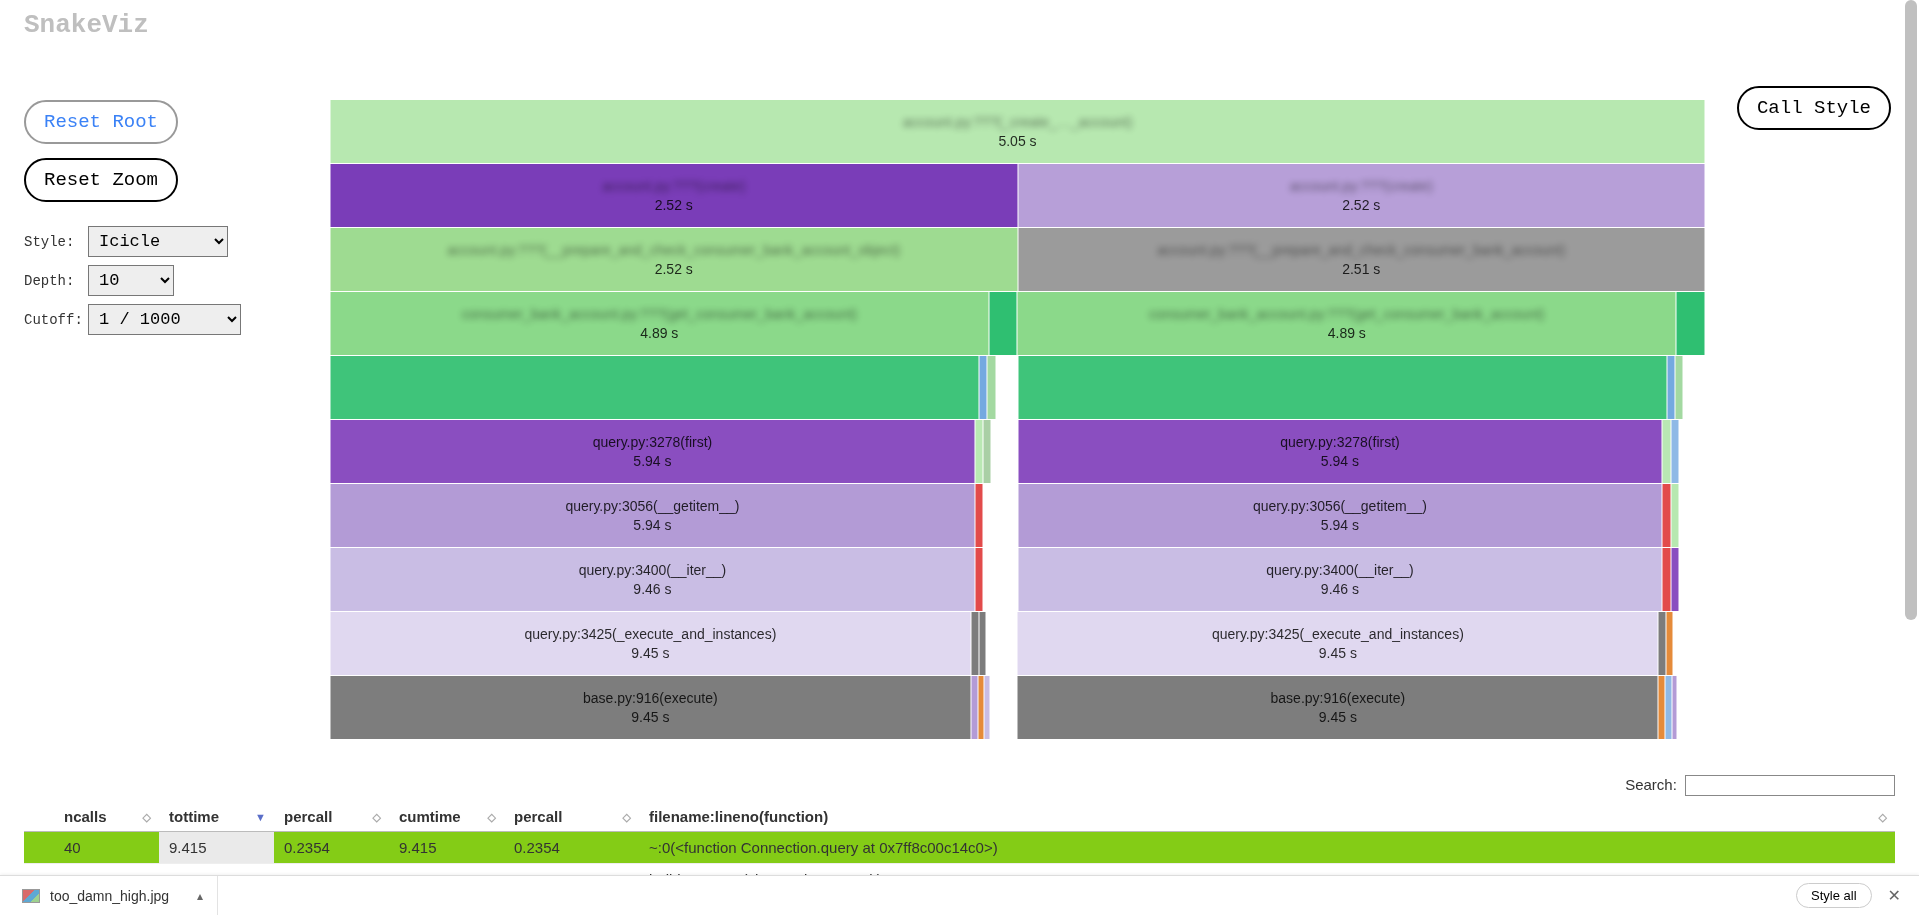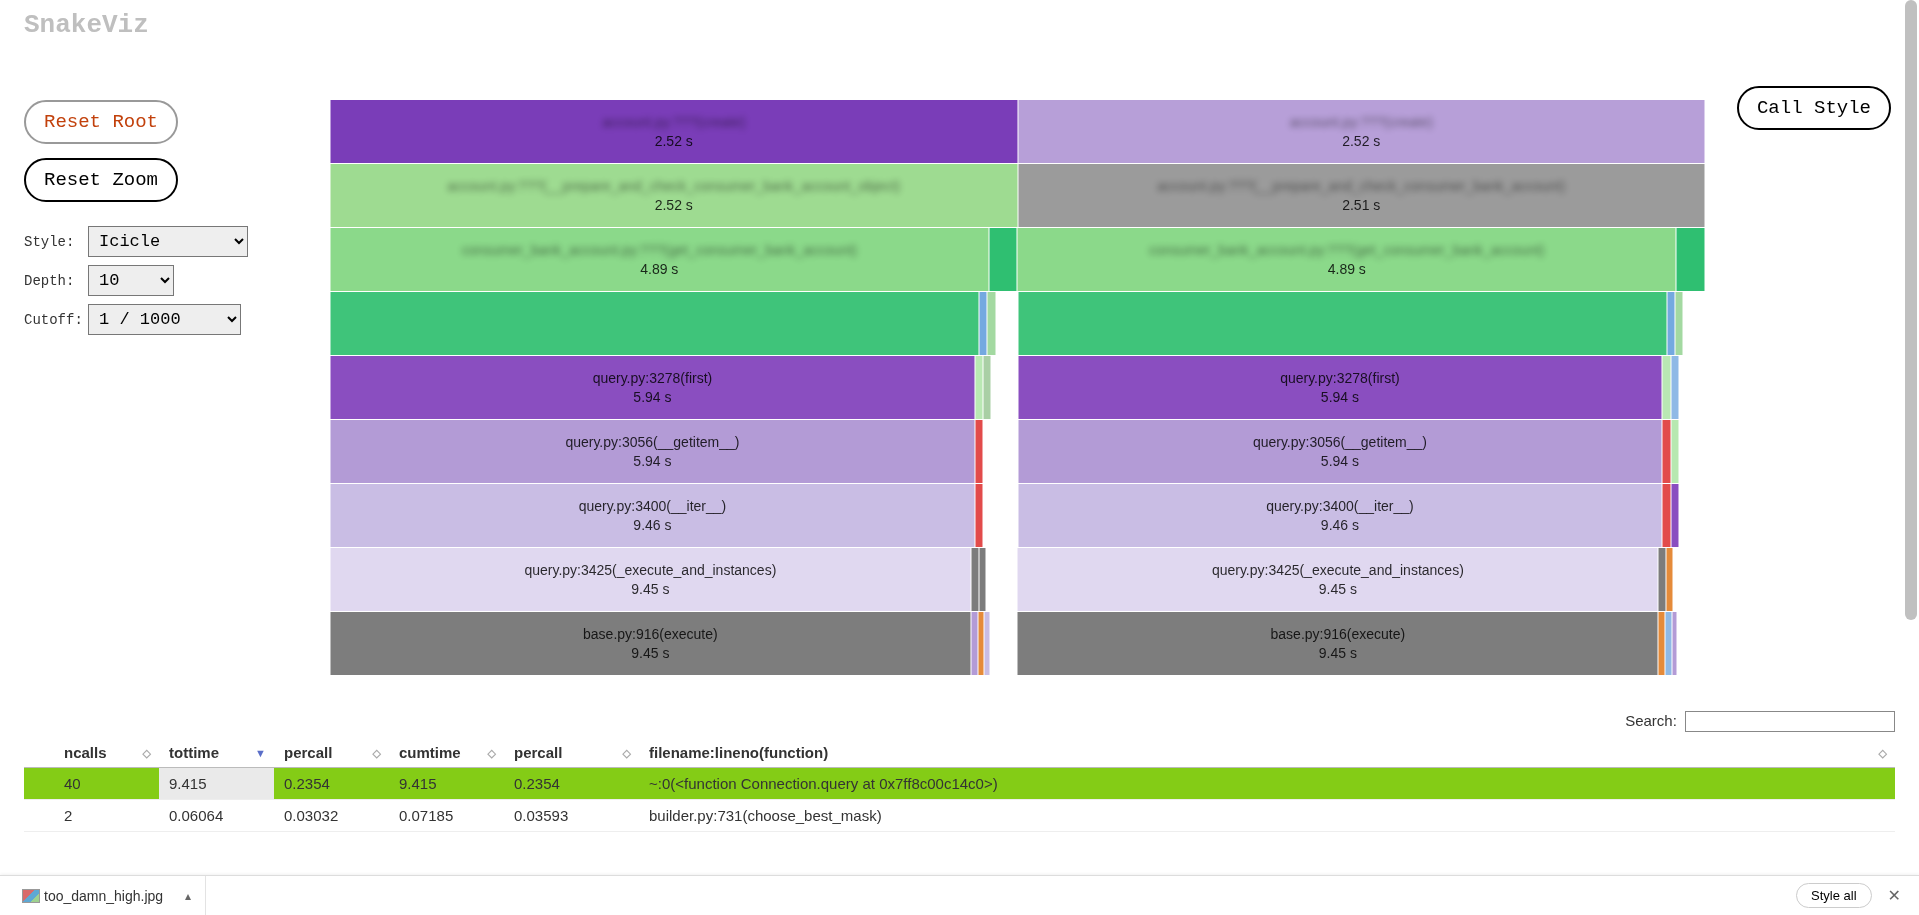--- a/index.html
+++ b/index.html
@@ -47,21 +47,21 @@
   display: inline-block;
   font-family: 'Courier New', monospace;
   font-size: 19px;
   padding: 9px 18px;
   border: 2px solid #000;
   border-radius: 22px;
   background: #fff;
   cursor: pointer;
   margin-bottom: 14px;
 }
-.btn.disabled { color: #c2410c; border-color: #999; cursor: default; }
+.btn.disabled { color: #3b82f6; border-color: #999; cursor: default; }
 .call-stack-btn {
   position: absolute;
   right: 28px;
   top: -14px;
   font-family: 'Courier New', monospace;
   font-size: 19px;
   padding: 9px 18px;
   border: 2px solid #000;
   border-radius: 22px;
   background: #fff;
@@ -75,21 +75,21 @@
   font-size: 14px;
 }
 .control-row label { width: 64px; }
 select {
   font-family: 'Courier New', monospace;
   font-size: 17px;
   padding: 4px 6px;
   border: 1px solid #777;
   background: #eee;
 }
-.style-select { width: 160px; }
+.style-select { width: 140px; }
 .depth-select { width: 86px; }
 .cutoff-select { width: 153px; }
 .icicle-container {
   margin-left: 330px;
   margin-top: 48px;
   width: 1375px;
 }
 .icicle-row {
   display: flex;
   height: 63px;
@@ -166,21 +166,21 @@
   background: #fff;
   border-top: 1px solid #ddd;
   display: flex;
   align-items: center;
   font-size: 14px;
   box-shadow: 0 -1px 3px rgba(0,0,0,0.06);
 }
 .download-chip {
   display: flex;
   align-items: center;
-  gap: 4px;
+  gap: 10px;
   padding: 6px 14px;
   margin-left: 8px;
   border-right: 1px solid #e3e3e3;
   height: 100%;
 }
 .download-chip .img-icon {
   width: 18px; height: 14px;
   background: linear-gradient(135deg,#d96b6b 0 40%,#5fa8d3 40% 70%,#9ed18f 70%);
   border: 1px solid #999;
 }
@@ -240,20 +240,26 @@
       </div>
       <div class="control-row">
         <label>Cutoff:</label>
         <select class="cutoff-select">
           <option>1 / 1000</option>
         </select>
       </div>
     </div>
 
     <div class="icicle-container" id="icicle">
+        <div class="icicle-row">
+          <div class="icicle-block" style="width: 100%; background: rgb(183, 232, 176);">
+            <div class="label blurred">account.py:???(_create_…_account)</div>
+            <div class="time">5.05 s</div>
+          </div>
+        </div>
         <div class="icicle-row">
           <div class="icicle-block" style="width: 50%; background: rgb(122, 61, 184);">
             <div class="label blurred">account.py:???(create)</div>
             <div class="time">2.52 s</div>
           </div>
           <div class="icicle-block" style="width: 50%; background: rgb(183, 159, 216);">
             <div class="label blurred">account.py:???(create)</div>
             <div class="time">2.52 s</div>
           </div>
         </div>

